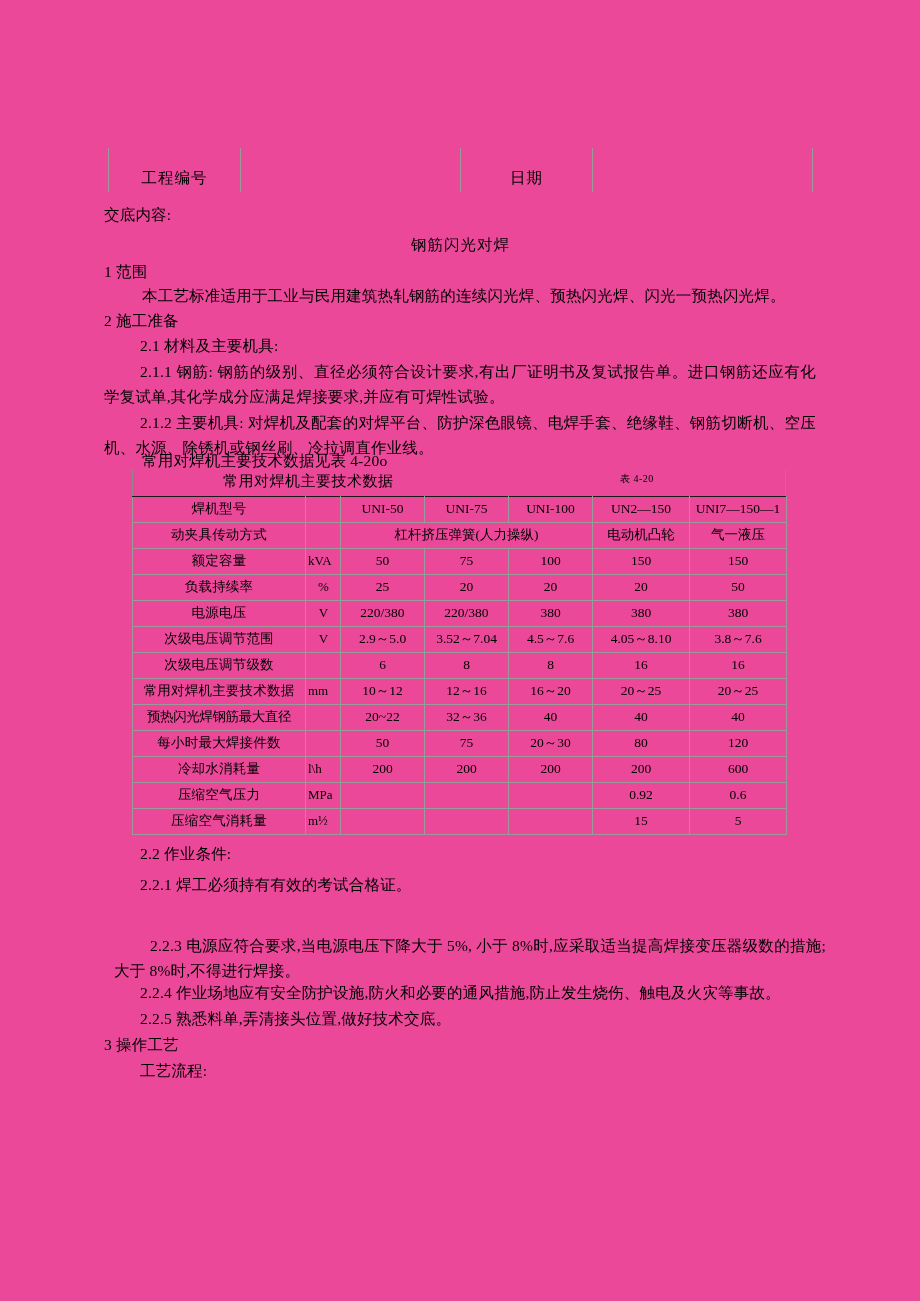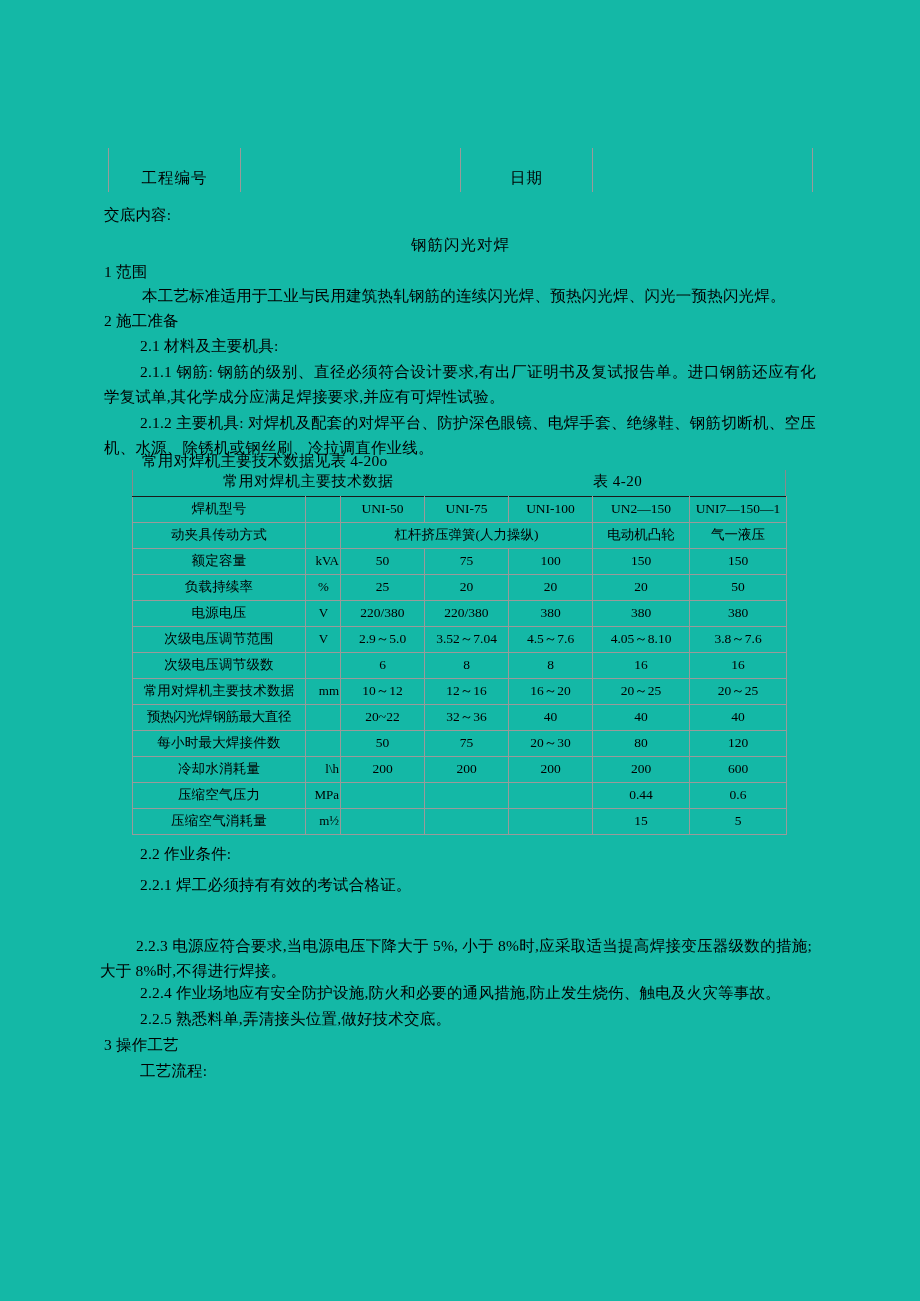--- a/index.html
+++ b/index.html
@@ -8,21 +8,21 @@
     background: #ffffff;
   }
   body {
     font-family: "Liberation Serif", "DejaVu Serif", serif;
     color: #000000;
   }
   #page {
     position: relative;
     width: 920px;
     height: 1301px;
-    background: #14b8a6;
+    background: #ec4899;
     overflow: hidden;
   }
 
   
   .header-table {
     position: absolute;
     left: 108px;
     top: 148px;
     width: 704px;
     height: 44px;
@@ -82,23 +82,23 @@
   }
   .tbl-caption {
     position: absolute;
     left: 90px;
     top: 2px;
     font-size: 15px;
     letter-spacing: 0.5px;
   }
   .tbl-number {
     position: absolute;
-    left: 460px;
+    left: 487px;
     top: 2px;
-    font-size: 15px;
+    font-size: 10px;
     letter-spacing: 0.5px;
   }
   table.data {
     border-collapse: collapse;
     table-layout: fixed;
     width: 654px;
     border-top: 1.4px solid #1a1a1a;
     border-bottom: 1.4px solid #1a1a1a;
   }
   table.data td {
@@ -110,21 +110,21 @@
     padding: 0 1px;
     line-height: 1.1;
     overflow: hidden;
   }
   table.data td.lbl {
     font-size: 13.5px;
     letter-spacing: 0.2px;
   }
   table.data td.unit {
     font-size: 13px;
-    text-align: right;
+    text-align: left;
     padding-left: 2px;
   }
   table.data tr.hdr td {
     border-top: 1.4px solid #1a1a1a;
     margin-left: 37px;
   }
   table.data td.model {
     font-size: 13.5px;
   }
   
@@ -303,21 +303,21 @@
         <td>200</td>
         <td>600</td>
       </tr>
 
       <tr>
         <td class="lbl">压缩空气压力</td>
         <td class="unit">MPa</td>
         <td></td>
         <td></td>
         <td></td>
-        <td>0.44</td>
+        <td>0.92</td>
         <td>0.6</td>
       </tr>
 
       <tr>
         <td class="lbl">压缩空气消耗量</td>
         <td class="unit">m½</td>
         <td></td>
         <td></td>
         <td></td>
         <td>15</td>
@@ -325,21 +325,21 @@
       </tr>
     </tbody>
       </table>
   </div>
 
   <div class="para" style="left:140px; top:846px;">2.2     作业条件:</div>
 
   <div class="para" style="left:140px; top:877px;">2.2.1  焊工必须持有有效的考试合格证。</div>
 
 
-  <div class="para wrap" style="left:100px; top:933px; width:712px; text-indent:36px;">2.2.3  电源应符合要求,当电源电压下降大于 5%, 小于 8%时,应采取适当提高焊接变压器级数的措施; 大于 8%时,不得进行焊接。</div>
+  <div class="para wrap" style="left:114px; top:933px; width:712px; text-indent:36px;">2.2.3  电源应符合要求,当电源电压下降大于 5%, 小于 8%时,应采取适当提高焊接变压器级数的措施; 大于 8%时,不得进行焊接。</div>
 
   <div class="para" style="left:140px; top:985px;">2.2.4  作业场地应有安全防护设施,防火和必要的通风措施,防止发生烧伤、触电及火灾等事故。</div>
 
   <div class="para" style="left:140px; top:1011px;">2.2.5   熟悉料单,弄清接头位置,做好技术交底。</div>
 
   <div class="para" style="left:104px; top:1037px;">3 操作工艺</div>
 
   <div class="para" style="left:140px; top:1063px;">工艺流程:</div>
 
 </div>

